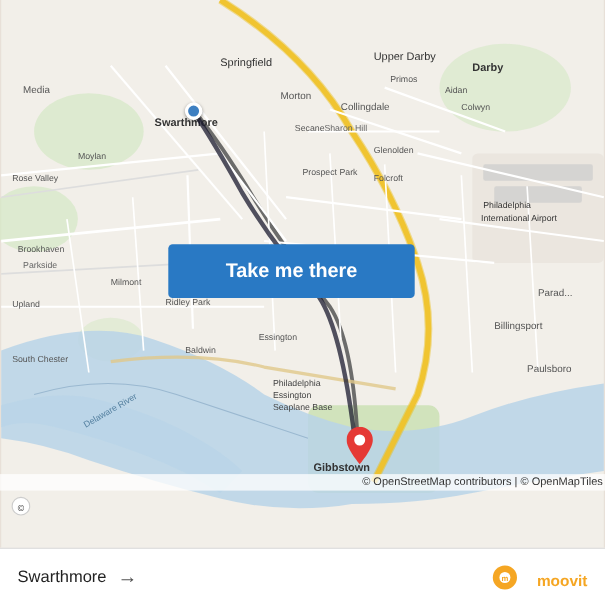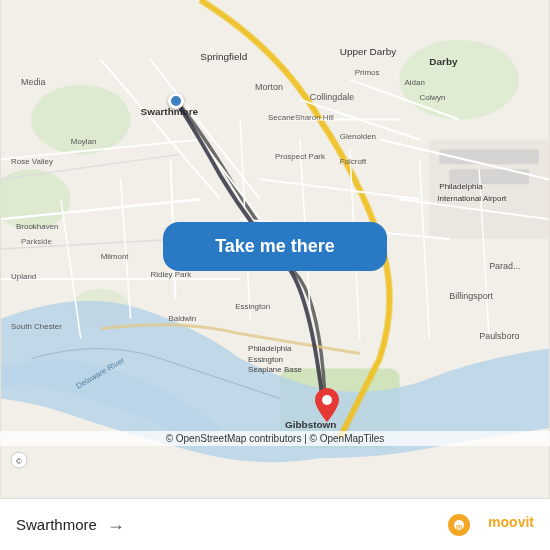--- a/index.html
+++ b/index.html
@@ -30,48 +30,48 @@
     #map-bg {
       width: 100%;
       height: 100%;
       position: absolute;
       top: 0; left: 0;
     }
 
     #take-me-there-btn {
       position: absolute;
       top: 222px;
-      left: 163px;
+      left: 153px;
       width: 224px;
       height: 49px;
       background: #2979c4;
       color: white;
       border: none;
-      border-radius: 16px;
+      border-radius: 4px;
       font-size: 18px;
       font-weight: bold;
       cursor: pointer;
       z-index: 10;
       display: flex;
       align-items: center;
       justify-content: center;
       text-align: right;
     }
 
     #attribution {
       position: absolute;
       bottom: 52px;
       left: 0;
       right: 0;
       background: rgba(255,255,255,0.75);
       font-size: 10px;
       color: #333;
-      padding: 2px 14px;
+      padding: 2px 2px;
       z-index: 5;
-      text-align: center;
+      text-align: right;
     }
 
     #footer {
       height: 52px;
       background: white;
       display: flex;
       align-items: center;
       padding: 0 16px;
       z-index: 10;
       border-top: 1px solid #ddd;
@@ -87,21 +87,21 @@
       color: #222;
     }
 
     #arrow-icon {
       color: #555;
       font-size: 18px;
     }
 
     #moovit-logo {
       display: flex;
-      align-items: flex-start;
+      align-items: flex-end;
       gap: 18px;
     }
 
     .moovit-circle {
       width: 22px;
       height: 22px;
       border-radius: 50%;
       background: #f5a623;
       display: flex;
       align-items: center;

